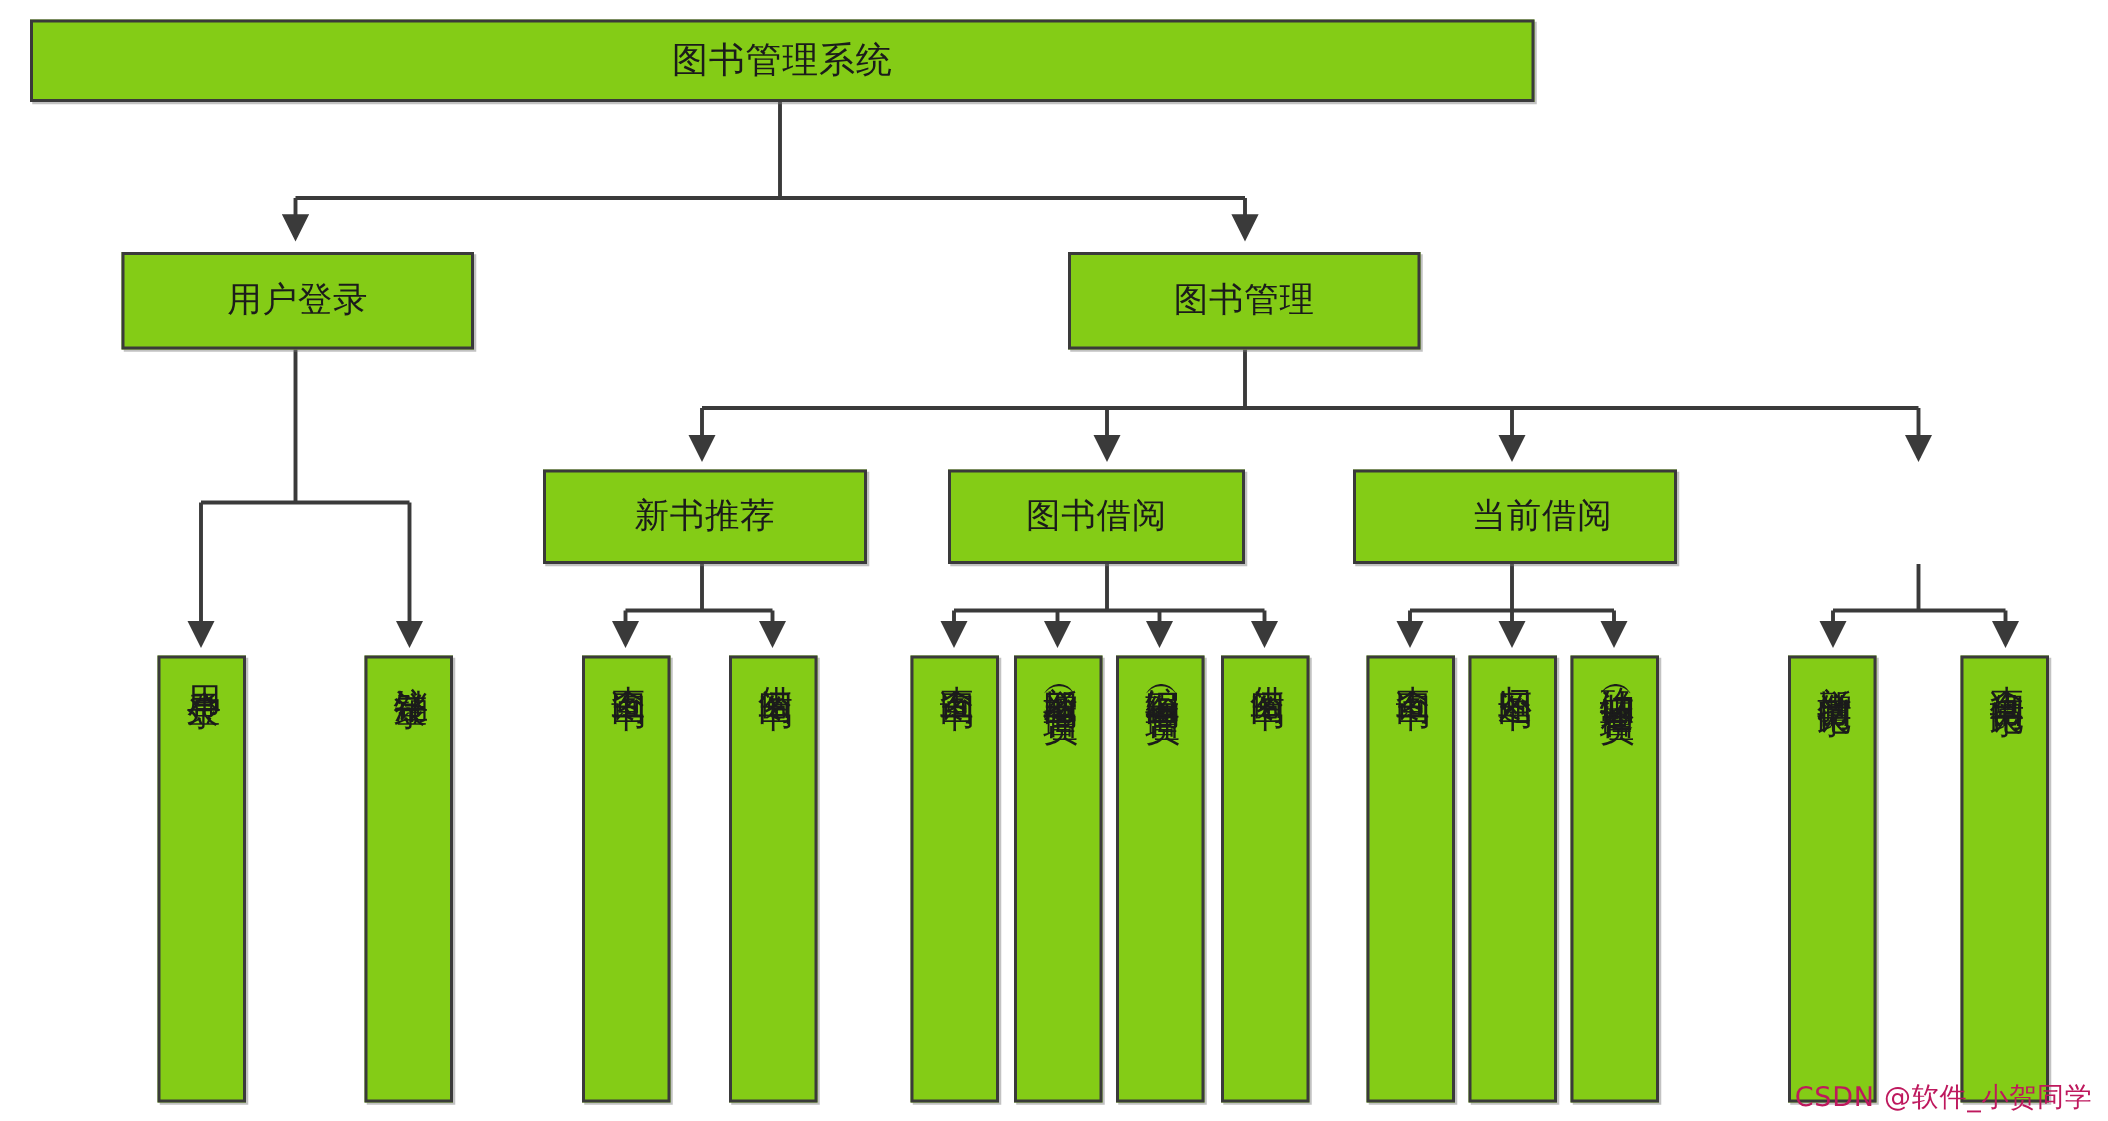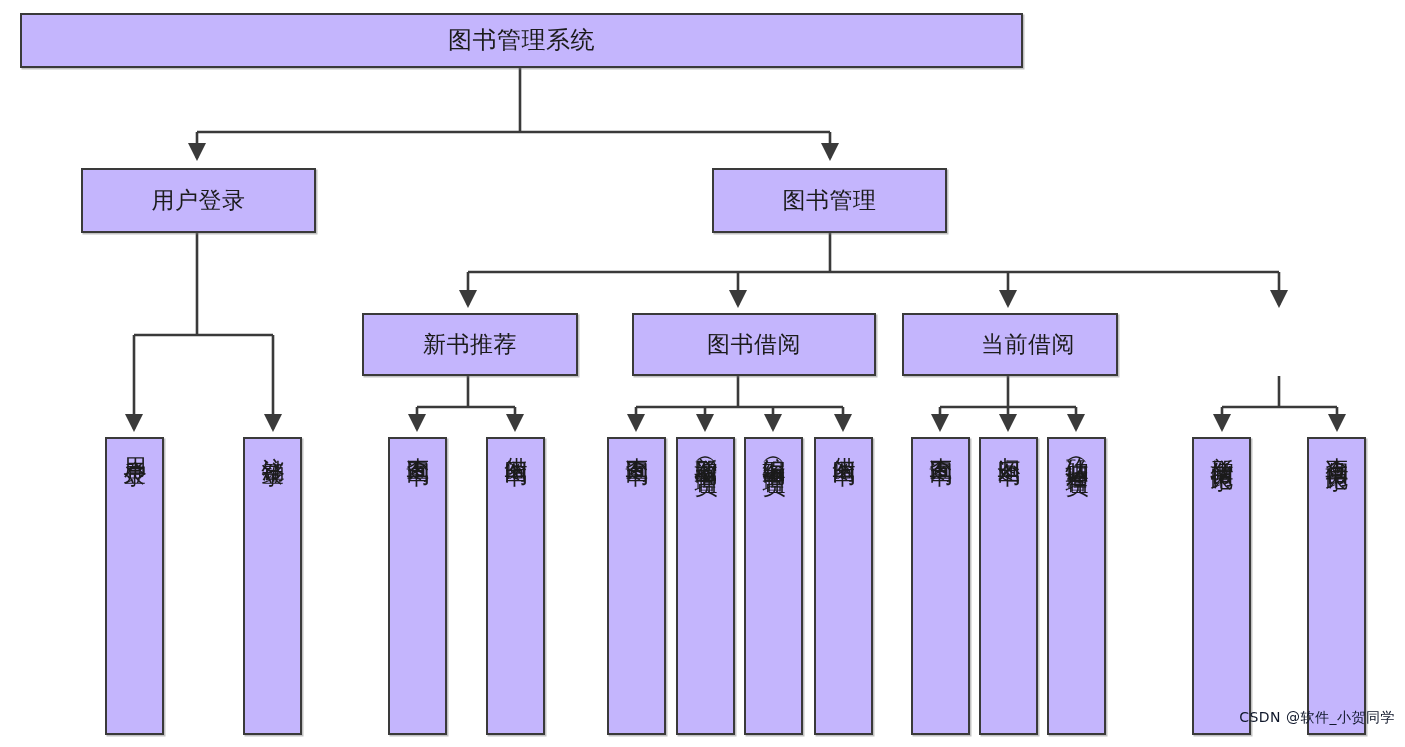--- a/index.html
+++ b/index.html
@@ -23,21 +23,21 @@
     position: absolute;
     left: 0;
     top: 0;
     width: 1405px;
     height: 747px;
     pointer-events: none;
   }
   .node {
     position: absolute;
     box-sizing: border-box;
-    background: #c4b5fd;
+    background: #84cc16;
     border: 2.5px solid #3a3a3a;
     box-shadow: 1.5px 1.5px 0 0 rgba(120,120,120,0.45);
     display: flex;
     align-items: center;
     justify-content: center;
     color: #1b1b1b;
   }
   .node .label {
     display: block;
     text-align: center;
@@ -63,23 +63,23 @@
     text-orientation: upright;
     font-size: 23px;
     line-height: 1.04;
     letter-spacing: 2.5px;
     white-space: nowrap;
     margin: 0 auto;
   }
   .watermark {
     position: absolute;
     right: 10px;
-    bottom: 20px;
-    font-size: 14px;
-    color: #0f172a;
+    bottom: 4px;
+    font-size: 18px;
+    color: #be185d;
     letter-spacing: 0.5px;
     white-space: nowrap;
     user-select: none;
   }
 </style>
 </head>
 <body>
 
 <div id="diagram-root">
 
@@ -140,21 +140,21 @@
   <div class="node horiz" style="left:81px; top:168px; width:235px; height:65px;">
     <span class="label">用户登录</span>
   </div>
   <div class="node horiz" style="left:712px; top:168px; width:235px; height:65px;">
     <span class="label">图书管理</span>
   </div>
 
   <div class="node horiz" style="left:362px; top:313px; width:216px; height:63px;">
     <span class="label">新书推荐</span>
   </div>
-  <div class="node horiz" style="left:632px; top:313px; width:244px; height:63px;">
+  <div class="node horiz" style="left:632px; top:313px; width:198px; height:63px;">
     <span class="label">图书借阅</span>
   </div>
   <div class="node horiz" style="left:902px; top:313px; width:216px; height:63px;padding-left:36px;">
     <span class="label">当前借阅</span>
   </div>
 
   <div class="node vert" style="left:105px; top:437px; width:59px; height:298px;">
     <span class="label">用户登录</span>
   </div>
   <div class="node vert" style="left:243px; top:437px; width:59px; height:298px;">

